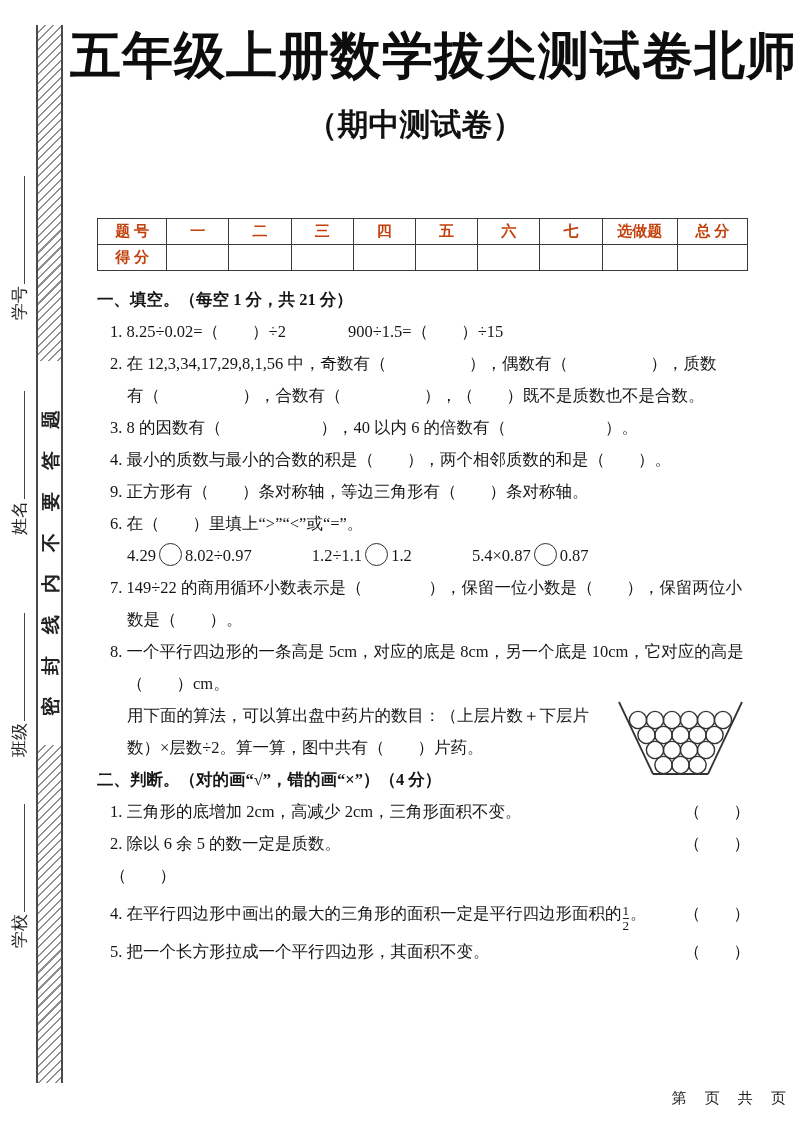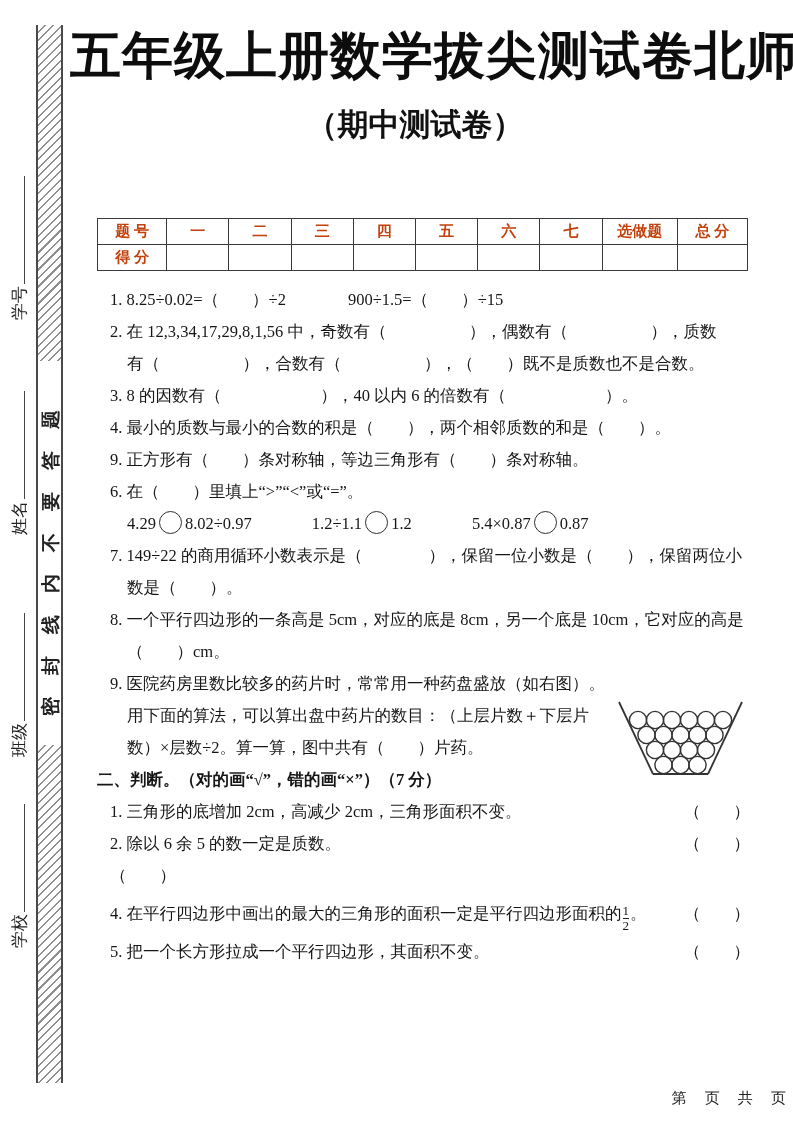--- a/index.html
+++ b/index.html
@@ -146,20 +146,21 @@
       <td></td>
       <td></td>
       <td></td>
       <td></td>
     </tr>
   </tbody>
     </table>
 
   <div class="main">
 
+    <div class="line sec-title">一、填空。（每空 1 分，共 21 分）</div>
 
     <div class="line q"><span>1. 8.25÷0.02=（　　）÷2</span><span class="q1-part2">900÷1.5=（　　）÷15</span></div>
 
     <div class="line q">2. 在 12,3,34,17,29,8,1,56 中，奇数有（　　　　　），偶数有（　　　　　），质数</div>
     <div class="line q-cont">有（　　　　　），合数有（　　　　　），（　　）既不是质数也不是合数。</div>
 
     <div class="line q">3. 8 的因数有（　　　　　　），40 以内 6 的倍数有（　　　　　　）。</div>
     <div class="line q">4. 最小的质数与最小的合数的积是（　　），两个相邻质数的和是（　　）。</div>
     <div class="line q">9. 正方形有（　　）条对称轴，等边三角形有（　　）条对称轴。</div>
     <div class="line q">6. 在（　　）里填上“&gt;”“&lt;”或“=”。</div>
@@ -169,21 +170,20 @@
       <span class="cmp-seg cmp-gap"><span>1.2÷1.1</span><span class="cmp-circle"></span><span>1.2</span></span>
       <span class="cmp-seg cmp-gap"><span>5.4×0.87</span><span class="cmp-circle"></span><span>0.87</span></span>
     </div>
 
     <div class="line q">7. 149÷22 的商用循环小数表示是（　　　　），保留一位小数是（　　），保留两位小</div>
     <div class="line q-cont">数是（　　）。</div>
 
     <div class="line q">8. 一个平行四边形的一条高是 5cm，对应的底是 8cm，另一个底是 10cm，它对应的高是</div>
     <div class="line q-cont">（　　）cm。</div>
 
-    <div class="line q q9-text">9. 医院药房里数比较多的药片时，常常用一种药盘盛放（如右图）。</div>
     <div class="line q-cont q9-text">用下面的算法，可以算出盘中药片的数目：（上层片数＋下层片</div>
     <div class="line q-cont q9-text">数）×层数÷2。算一算，图中共有（　　）片药。</div>
 
     <svg class="tray" width="136" height="86" viewBox="0 0 136 86">
       <line x1="6" y1="6" x2="40" y2="78" stroke="#333" stroke-width="1.8"></line>
       <line x1="129" y1="6" x2="95" y2="78" stroke="#333" stroke-width="1.8"></line>
       <line x1="40" y1="78" x2="95" y2="78" stroke="#333" stroke-width="1.8"></line>
       <g id="tray-pills">
           <circle cx="25" cy="24" r="8.6" fill="none" stroke="#333" stroke-width="1.4"></circle>
           <circle cx="42" cy="24" r="8.6" fill="none" stroke="#333" stroke-width="1.4"></circle>
@@ -199,21 +199,21 @@
           <circle cx="42" cy="54" r="8.6" fill="none" stroke="#333" stroke-width="1.4"></circle>
           <circle cx="59" cy="54" r="8.6" fill="none" stroke="#333" stroke-width="1.4"></circle>
           <circle cx="76" cy="54" r="8.6" fill="none" stroke="#333" stroke-width="1.4"></circle>
           <circle cx="93" cy="54" r="8.6" fill="none" stroke="#333" stroke-width="1.4"></circle>
           <circle cx="50.5" cy="69" r="8.6" fill="none" stroke="#333" stroke-width="1.4"></circle>
           <circle cx="67.5" cy="69" r="8.6" fill="none" stroke="#333" stroke-width="1.4"></circle>
           <circle cx="84.5" cy="69" r="8.6" fill="none" stroke="#333" stroke-width="1.4"></circle>
         </g>
     </svg>
 
-    <div class="line sec-title">二、判断。（对的画“√”，错的画“×”）（7 分）</div>
+    <div class="line sec-title">二、判断。（对的画“√”，错的画“×”）（4 分）</div>
 
     <div class="line judge-row">
         <span>1. 三角形的底增加 2cm，高减少 2cm，三角形面积不变。</span>
         <span class="blank">（　　）</span>
       </div>
     <div class="line judge-row">
         <span>2. 除以 6 余 5 的数一定是质数。</span>
         <span class="blank">（　　）</span>
       </div>
     <div class="line judge-row">

